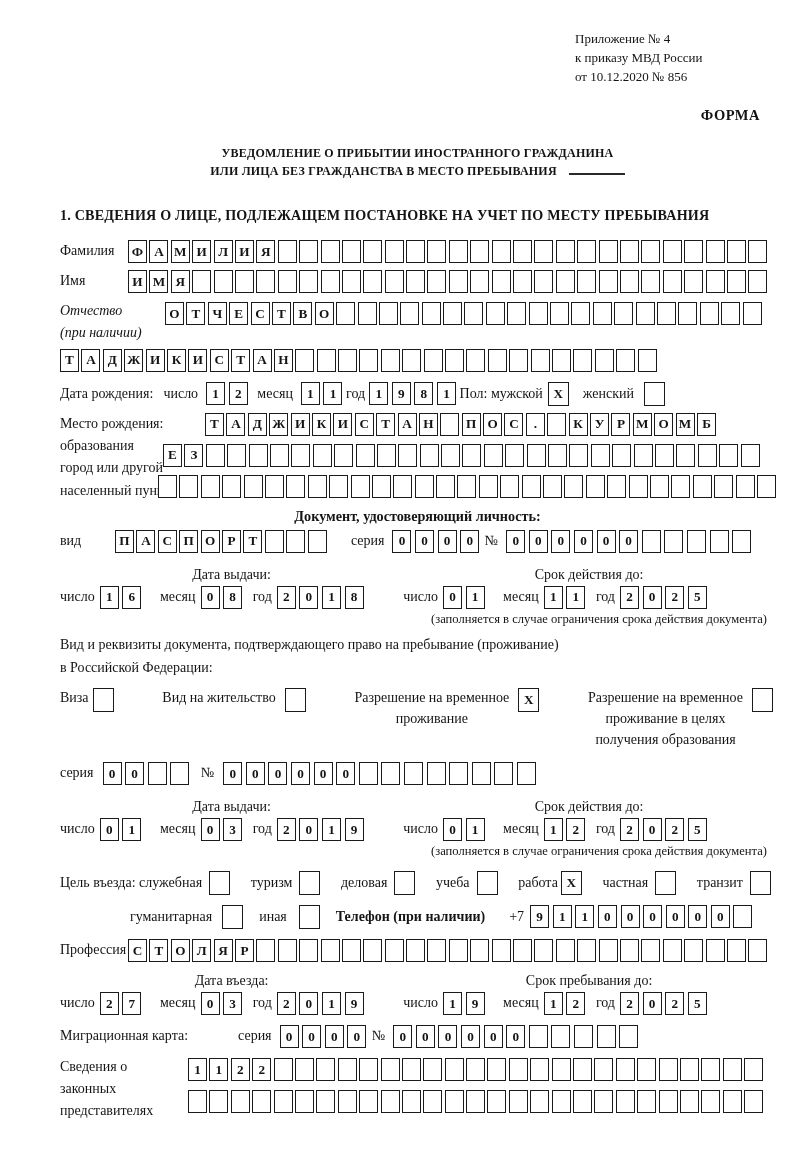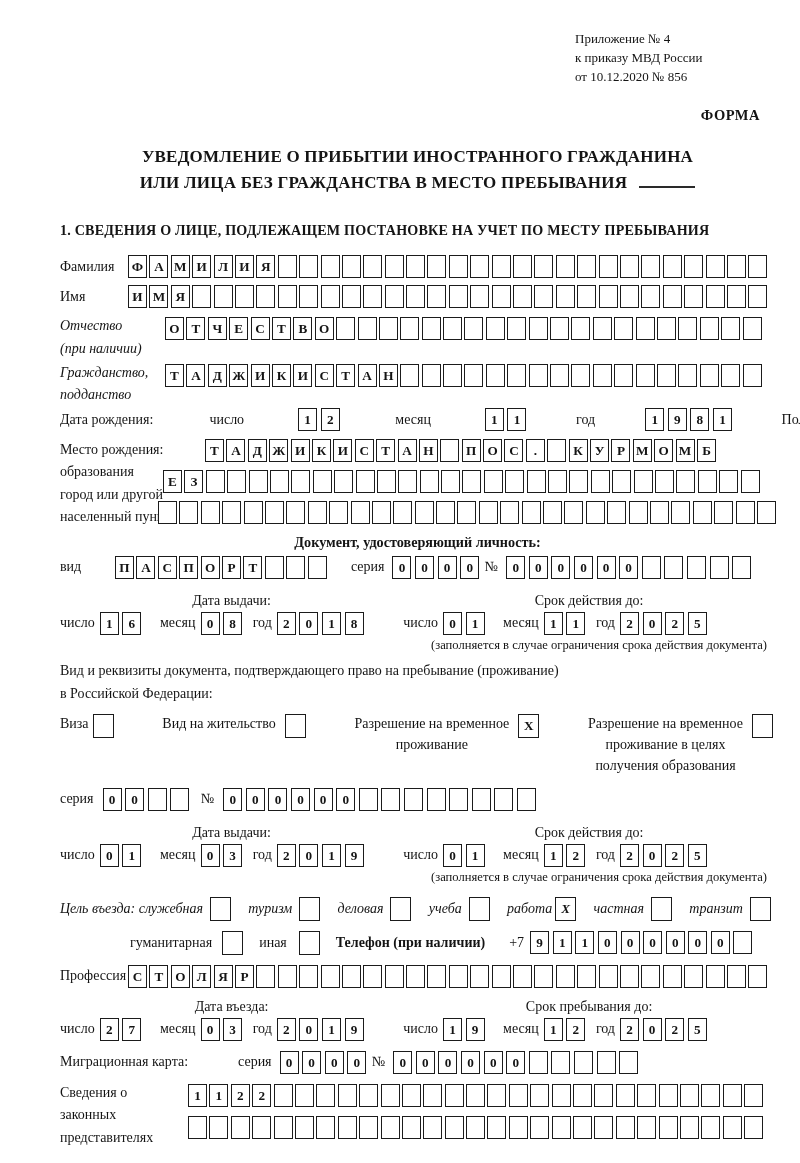--- a/index.html
+++ b/index.html
@@ -11,21 +11,21 @@
     -webkit-font-smoothing:antialiased;
   }
   .page { width:800px; min-height:1163px; padding:30px 25px 20px 60px; background:#fff; }
 
   
   .hdr-block { width:185px; margin-left:auto; margin-right:15px; font-size:13px; line-height:1.45; }
   .hdr-block .grp2 { margin-top:6px; }
   .form-label { text-align:right; margin:20px 15px 0 0; font-weight:bold; font-size:14.5px; letter-spacing:.5px; }
 
   
-  .title { text-align:center; font-weight:bold; font-size:17px; margin-top:20px; line-height:1.55; letter-spacing:.2px; }
+  .title { text-align:center; font-weight:bold; font-size:12px; margin-top:20px; line-height:1.55; letter-spacing:.2px; }
   .blank-line { display:inline-block; width:56px; border-bottom:2px solid #2a2a2a; height:12px; margin-left:12px; }
   .sec-heading { font-weight:bold; font-size:14.1px; margin-top:26px; letter-spacing:.2px; }
 
   
   .cells { display:flex; flex-wrap:nowrap; }
   .cell {
     flex:none; display:inline-flex; align-items:center; justify-content:center;
     width:19px; height:23px; border:1.7px solid #1b1b1b; margin-right:2.4px;
     font-size:13.2px; font-weight:600; background:#fff; line-height:1;
   }
@@ -52,21 +52,21 @@
   .dgroup .cells { margin-right:7px; }
   .validity-note { text-align:right; font-size:12.6px; margin-top:3px; padding-right:8px; }
 
   
   .permit-row { display:flex; align-items:flex-start; margin-top:8px; justify-content:space-between; padding-right:2px; }
   .permit-item { display:flex; align-items:flex-start; }
   .permit-item .txt { text-align:center; line-height:1.5; }
   .permit-item .cells { margin-left:9px; margin-top:1px; }
 
   
-  .purpose-row { display:flex; align-items:center; margin-top:12px; justify-content:space-between; padding-right:4px;font-style:italic; }
+  .purpose-row { display:flex; align-items:center; margin-top:12px; justify-content:space-between; padding-right:4px; }
   .purpose-row .pair { display:flex; align-items:center; }
   .purpose-row .pair .cells { margin-left:7px; }
   .purpose-row2 { display:flex; align-items:center; margin-top:10px; padding-left:70px; }
 
   .bp-grid { display:flex; margin-top:7px; }
   .bp-rows .cells { margin-bottom:6px; }
   .reps-grid { display:flex; margin-top:8px; }
   .reps-rows .cells { margin-bottom:6px; }
   .centered-bold { text-align:center; font-weight:bold; margin-top:10px; font-size:14.2px; }
 </style>
@@ -192,24 +192,20 @@
         <span class="cell"></span>
         <span class="cell"></span>
         <span class="cell"></span>
         <span class="cell"></span>
         <span class="cell"></span>
         <span class="cell"></span>
       </span>
   </div>
 
   <div class="two-line-row" style="margin-top:2px;">
-    <span class="lblcol w105">
-      <div>Гражданство,</div>
-      <div>подданство</div>
-    </span>
     <span class="cells">
         <span class="cell">Т</span>
         <span class="cell">А</span>
         <span class="cell">Д</span>
         <span class="cell">Ж</span>
         <span class="cell">И</span>
         <span class="cell">К</span>
         <span class="cell">И</span>
         <span class="cell">С</span>
         <span class="cell">Т</span>
@@ -228,21 +224,21 @@
         <span class="cell"></span>
         <span class="cell"></span>
         <span class="cell"></span>
         <span class="cell"></span>
         <span class="cell"></span>
         <span class="cell"></span>
         <span class="cell"></span>
       </span>
   </div>
 
-  <div class="frow" style="margin-top:1px;gap:46px;">
+  <div class="frow" style="margin-top:10px;">
     <span class="lbl" style="margin-right:10px;">Дата рождения:</span>
     <span class="lbl" style="margin-right:8px;">число</span>
     <span class="cells">
         <span class="cell dt">1</span>
         <span class="cell dt">2</span>
       </span>
     <span class="lbl" style="margin:0 8px 0 6px;">месяц</span>
     <span class="cells">
         <span class="cell dt">1</span>
         <span class="cell dt">1</span>

